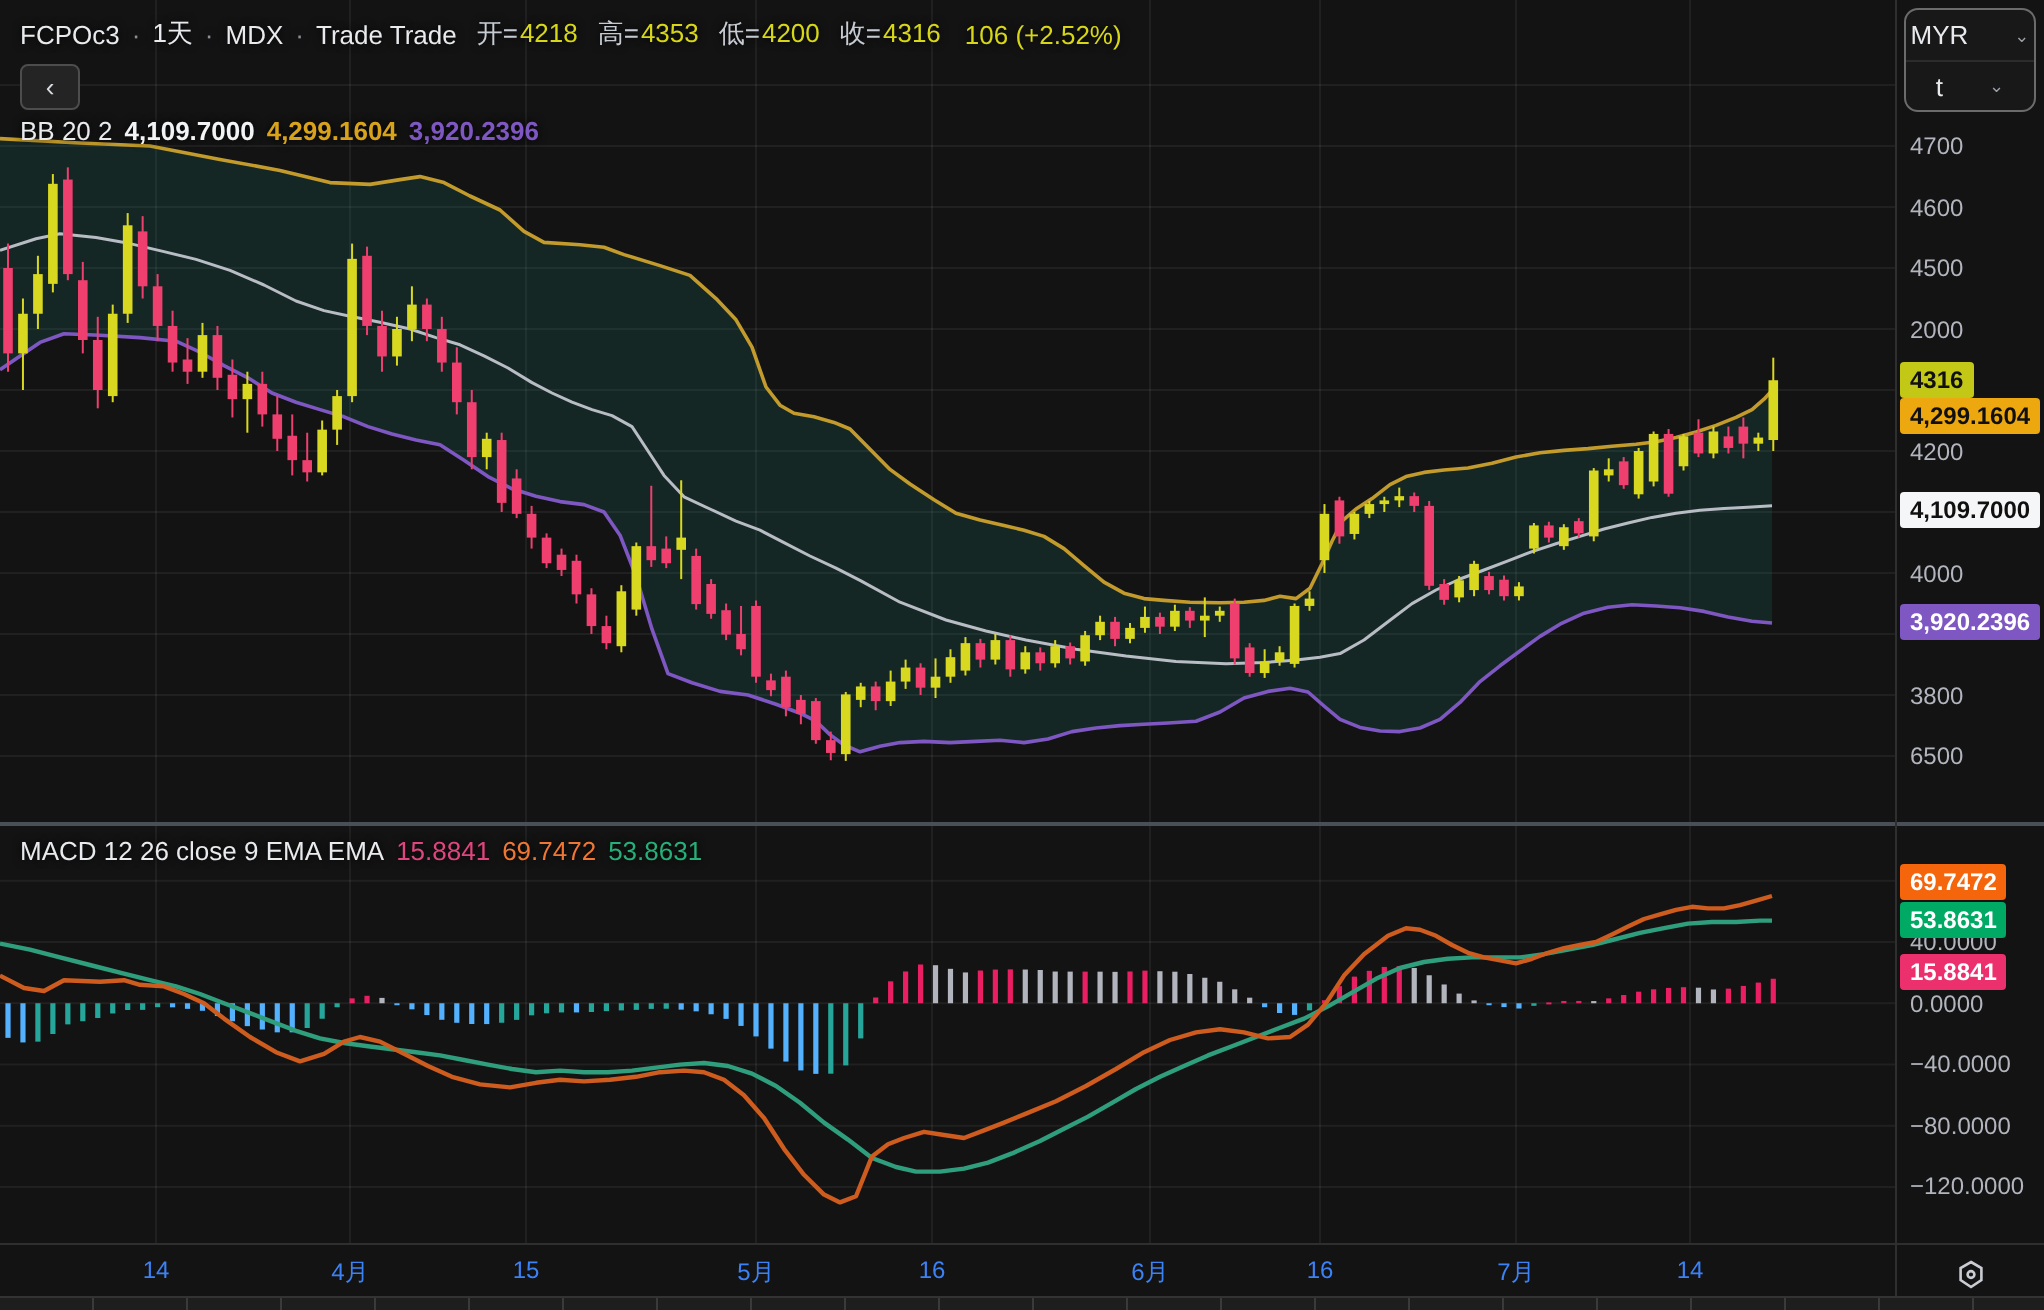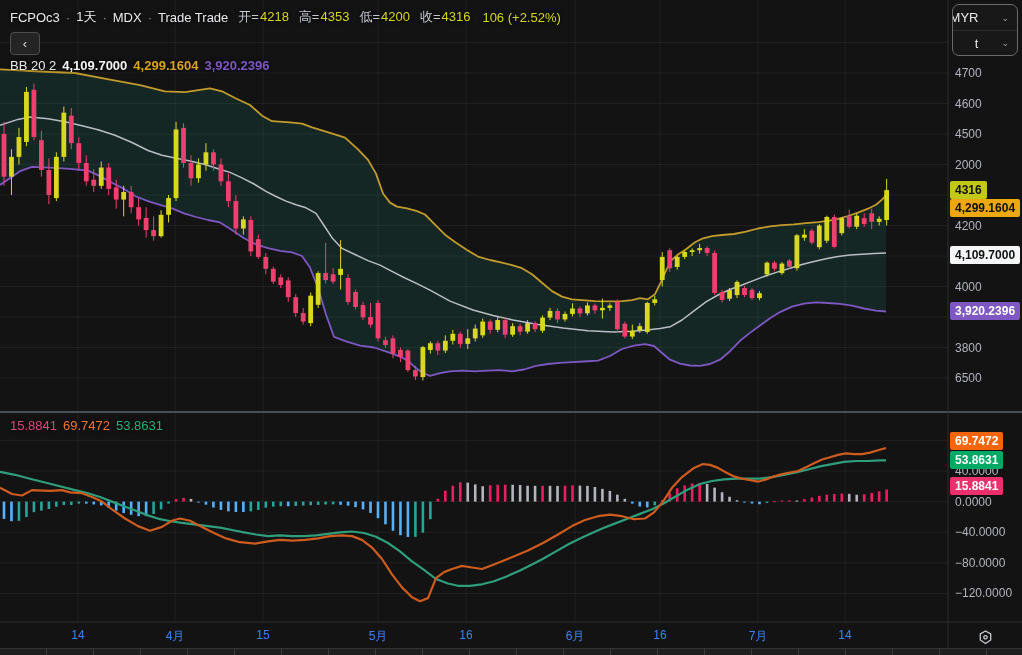--- a/index.html
+++ b/index.html
@@ -29,21 +29,21 @@
   .bb-lower-val{color:#7e57c2;font-weight:bold;}
   #macd-row{top:418px;}
   .macd-hist-val{color:#e0457f;}
   .macd-macd-val{color:#ef7733;}
   .macd-signal-val{color:#26b079;}
   
   #unit-panel{
     position:absolute;right:4px;top:4px;width:66px;z-index:12;
     border:1px solid #6b6b6b;border-radius:7px;background:#181818;overflow:hidden;
   }
-  .unit-row{height:25px;display:flex;align-items:center;justify-content:flex-end;
+  .unit-row{height:25px;display:flex;align-items:center;justify-content:center;
     padding:0 8px;font-size:13px;color:#e8eaed;cursor:pointer;gap:23px;}
   .unit-row + .unit-row{border-top:1px solid #2c2c2c;}
   .chev{color:#9aa0a6;font-size:9px;}
   
   .axis-tick{position:absolute;left:955px;transform:translateY(-50%);
     font-size:12px;color:#b2b5be;z-index:6;white-space:nowrap;text-align:center;}
   .axis-badge{position:absolute;left:950px;transform:translateY(-50%);
     font-size:12px;height:18px;line-height:18px;padding:0 5px;border-radius:2px;
     z-index:7;white-space:nowrap;font-weight:bold;}
   .time-label{position:absolute;top:628px;transform:translateX(-50%);
@@ -481,20 +481,21 @@
   </div>
 
   <div class="hdr-row" id="bb-row">
     <span class="hdr-white">BB 20 2</span>
     <span class="bb-mid-val">4,109.7000</span>
     <span class="bb-upper-val">4,299.1604</span>
     <span class="bb-lower-val">3,920.2396</span>
   </div>
 
   <div class="hdr-row" id="macd-row">
+    <span class="hdr-white">MACD 12 26 close 9 EMA EMA</span>
     <span class="macd-hist-val">15.8841</span>
     <span class="macd-macd-val">69.7472</span>
     <span class="macd-signal-val">53.8631</span>
   </div>
 
   <div id="unit-panel">
     <div class="unit-row">
       <span>MYR</span>
       <span class="chev">⌄</span>
     </div>

